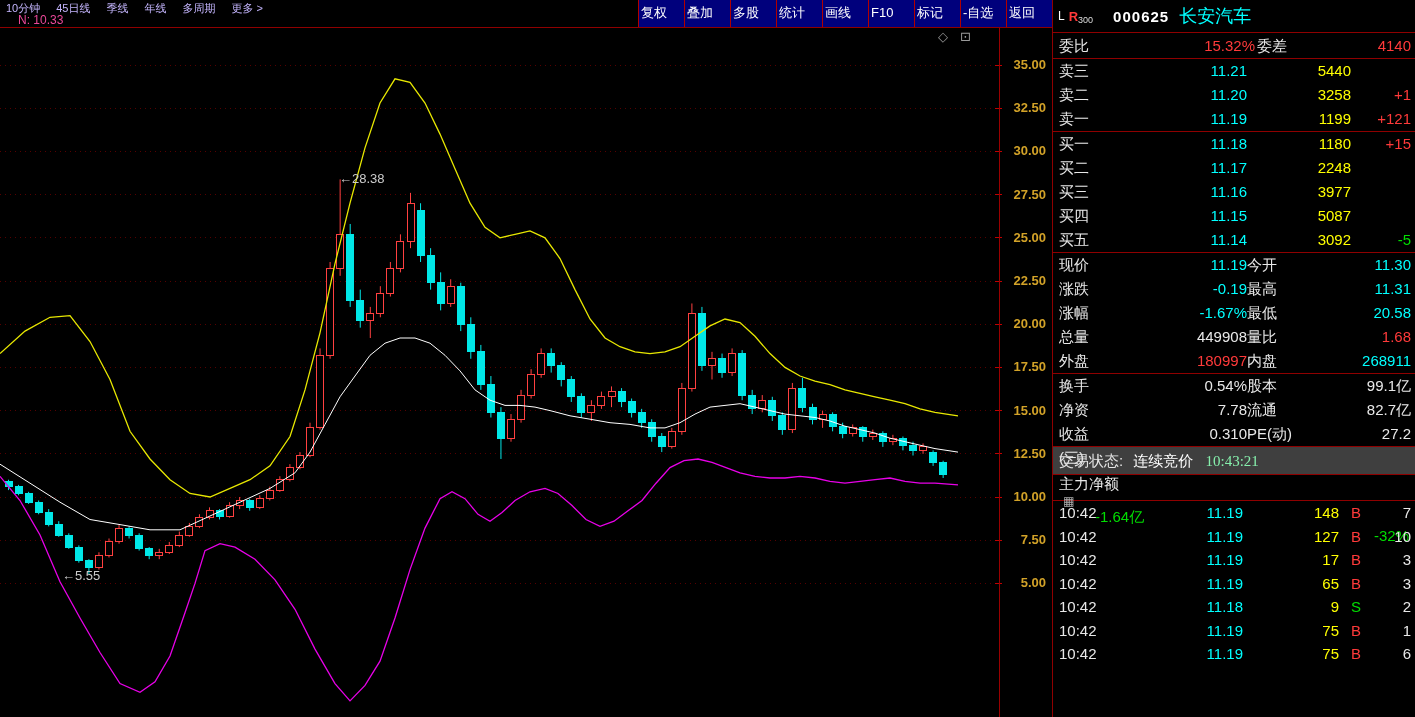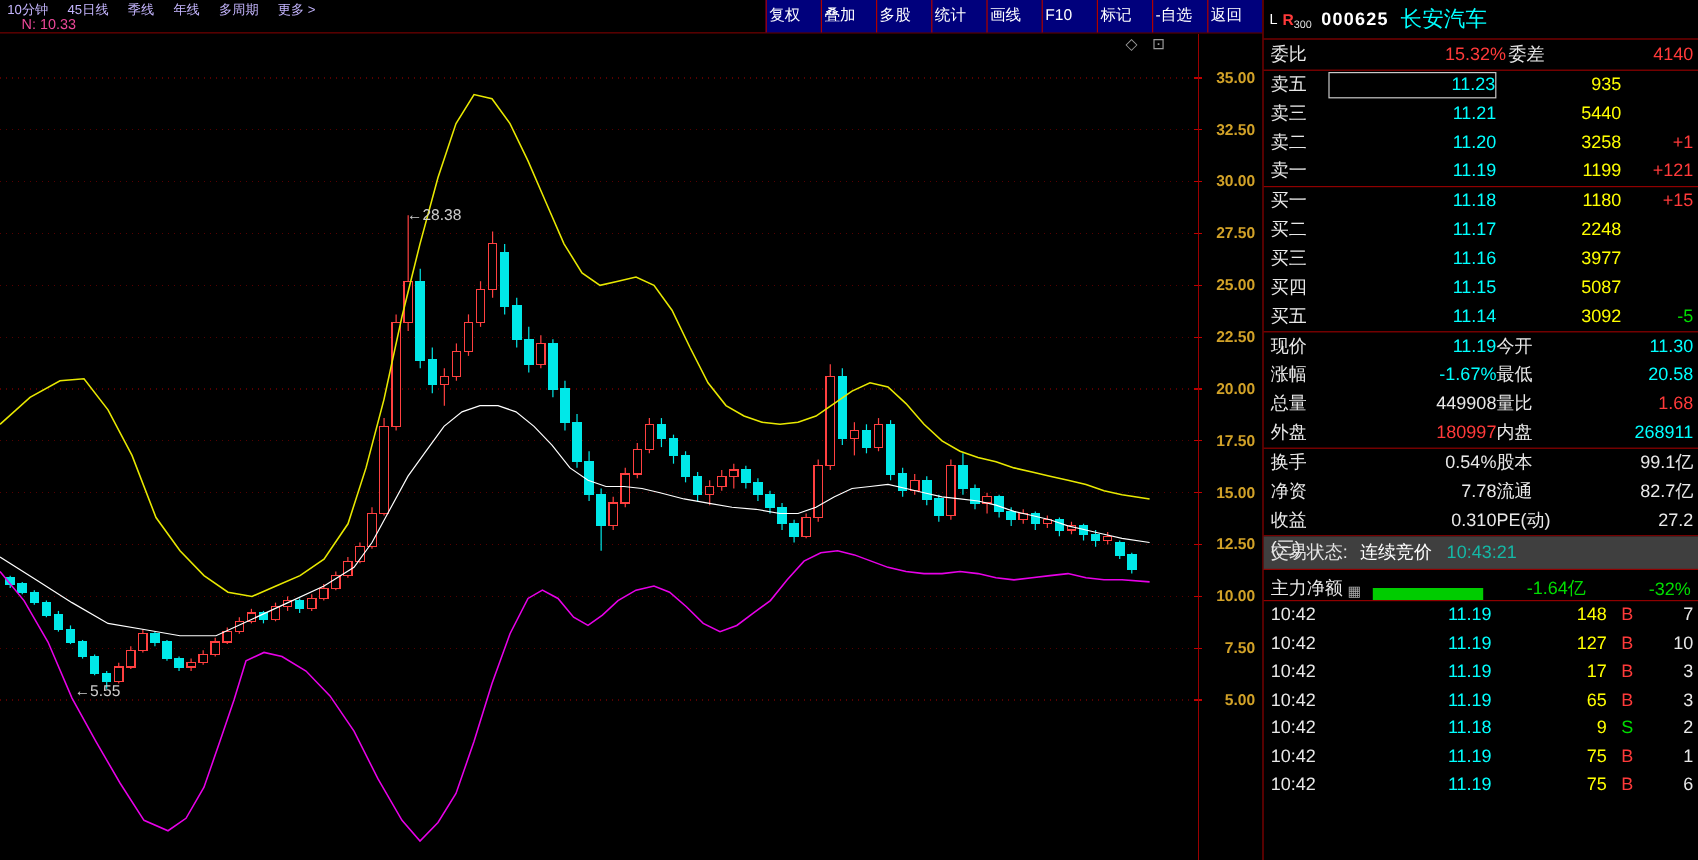--- a/index.html
+++ b/index.html
@@ -18,41 +18,41 @@
   .chart-region{position:absolute;left:0;top:28px;width:1052px;height:689px;background:#000;}
   .chart-icon{position:absolute;top:2px;color:#9a9a9a;font-size:13px;line-height:13px;cursor:default;}
   .chart-icon.d1{left:938px;}
   .chart-icon.d2{left:960px;}
   
   .panel{position:absolute;left:1052px;top:0;width:362px;height:717px;background:#000;border-left:1px solid #8f0000;border-right:1px solid #8f0000;font-size:15px;color:#e8e8e8;}
   .stock-row{height:32px;border-bottom:1px solid #8f0000;display:flex;align-items:center;padding-left:5px;}
   .flag-l{color:#ffffff;font-size:12px;}
   .flag-r{color:#ff3a3a;font-size:13px;font-weight:bold;margin-left:4px;}
   .flag-idx{color:#dddddd;font-size:9px;margin-top:7px;}
-  .code{color:#ffffff;font-weight:bold;font-size:15px;margin-left:8px;letter-spacing:1px;}
+  .code{color:#ffffff;font-weight:bold;font-size:15px;margin-left:20px;letter-spacing:1px;}
   .name{color:#00ffff;font-weight:normal;font-size:18px;margin-left:10px;}
   .weibi-row{height:25px;line-height:25px;border-bottom:1px solid #8f0000;display:grid;grid-template-columns:48px 148px 56px 1fr;padding:0 4px 0 6px;}
   .weibi-row .lab2{padding-left:2px;}
   .row{height:24px;line-height:24px;display:grid;padding:0 4px 0 6px;}
   .sells,.buys,.quote1,.quote2{border-bottom:1px solid #8f0000;}
   .sells .row,.buys .row{grid-template-columns:48px 140px 104px 1fr;}
   .quote1 .row,.quote2 .row{grid-template-columns:48px 140px 62px 1fr;}
   .ticks .row{grid-template-columns:50px 134px 96px 34px 1fr;height:23.5px;line-height:23.5px;}
   .r{text-align:right;}
   .c{text-align:center;}
   .c-red{color:#ff3a3a;}
   .c-cyan{color:#00ffff;}
   .c-yellow{color:#ffff00;}
   .c-white{color:#e8e8e8;}
   .c-green{color:#00dd00;}
   .boxed{border:1px solid #c8c8c8;line-height:20px;height:20px;margin-top:1px;}
   .status-row{height:27px;line-height:27px;background:#3f3f3f;border-bottom:1px solid #8f0000;color:#e4e4e4;padding-left:6px;font-size:15px;white-space:nowrap;}
   .status-row .sv{margin-left:6px;color:#ffffff;}
-  .status-row .st{margin-left:8px;color:#14b8a6;}
-  .force-row{height:25px;border-bottom:1px solid #8f0000;display:flex;align-items:flex-end;padding:0 4px 0 6px;white-space:nowrap;}
+  .status-row .st{margin-left:8px;color:#86efac;font-family:Liberation Serif, serif;}
+  .force-row{height:25px;border-bottom:1px solid #8f0000;display:flex;align-items:flex-start;padding:0 4px 0 6px;white-space:nowrap;flex-direction:column;}
   .force-icon{color:#aaaaaa;font-size:12px;margin-left:4px;}
   .force-bar{width:92px;height:10px;background:#00cc00;margin-left:10px;}
   .force-val{color:#00dd00;margin-left:36px;}
   .force-pct{color:#00dd00;margin-left:auto;padding-right:2px;}
 </style>
 </head>
 <body>
 
 <div>
 
@@ -330,26 +330,20 @@
 
     <div class="weibi-row">
       <span>委比</span>
       <span class="r c-red">15.32%</span>
       <span class="lab2">委差</span>
       <span class="r c-red">4140</span>
     </div>
 
     <div class="sells">
         <div class="row">
-          <span class="">卖五</span>
-          <span class="r c-cyan boxed">11.23</span>
-          <span class="r c-yellow">935</span>
-          <span class="r c-red"></span>
-        </div>
-        <div class="row">
           <span class="">卖三</span>
           <span class="r c-cyan">11.21</span>
           <span class="r c-yellow">5440</span>
           <span class="r c-red"></span>
         </div>
         <div class="row">
           <span class="">卖二</span>
           <span class="r c-cyan">11.20</span>
           <span class="r c-yellow">3258</span>
           <span class="r c-red">+1</span>
@@ -393,20 +387,26 @@
           <span class="r c-green">-5</span>
         </div>
       </div>
 
     <div class="quote1">
         <div class="row">
           <span class="">现价</span>
           <span class="r c-cyan">11.19</span>
           <span class="lab2">今开</span>
           <span class="r c-cyan">11.30</span>
+        </div>
+        <div class="row">
+          <span class="">涨跌</span>
+          <span class="r c-cyan">-0.19</span>
+          <span class="lab2">最高</span>
+          <span class="r c-cyan">11.31</span>
         </div>
         <div class="row">
           <span class="">涨幅</span>
           <span class="r c-cyan">-1.67%</span>
           <span class="lab2">最低</span>
           <span class="r c-cyan">20.58</span>
         </div>
         <div class="row">
           <span class="">总量</span>
           <span class="r c-white">449908</span>

